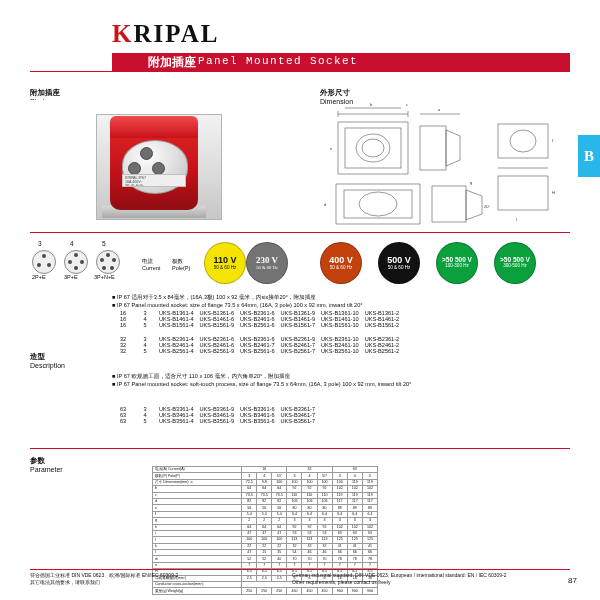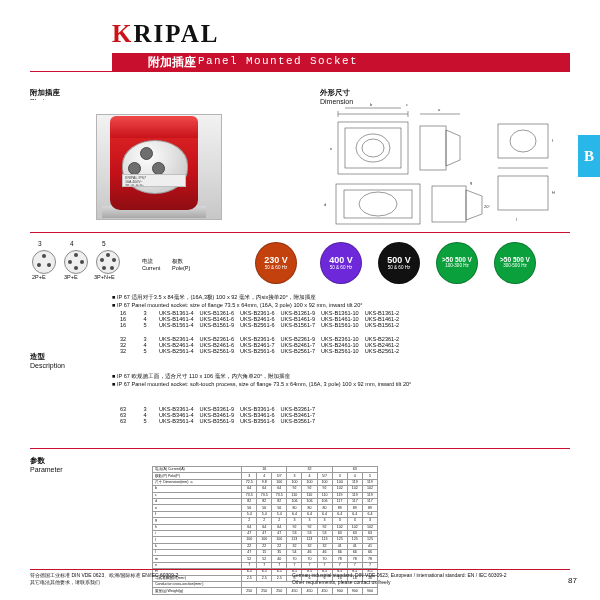--- a/index.html
+++ b/index.html
@@ -274,25 +274,29 @@
 
     <div class="colcap" style="left:112px;top:18px;">
       <span>电流</span><br>
       <span>Current</span>
     </div>
     <div class="colcap" style="left:142px;top:18px;">
       <span>极数</span><br>
       <span>Pole(P)</span>
     </div>
 
-    <div class="vchip" style="left:225px;background:#c2410c;">
+    <div class="vchip" style="left:174px;background:#f5e400;color:#111;">
+      <span class="v">110 V</span>
+      <span class="hz">50 &amp; 60 Hz</span>
+    </div>
+    <div class="vchip" style="left:216px;background:#737373;font-family:Liberation Serif, serif;">
       <span class="v">230 V</span>
       <span class="hz">50 &amp; 60 Hz</span>
     </div>
-    <div class="vchip" style="left:290px;background:#6d28d9;">
+    <div class="vchip" style="left:290px;background:#c2410c;">
       <span class="v">400 V</span>
       <span class="hz">50 &amp; 60 Hz</span>
     </div>
     <div class="vchip" style="left:348px;background:#111111;">
       <span class="v">500 V</span>
       <span class="hz">50 &amp; 60 Hz</span>
     </div>
     <div class="vchip multi" style="left:406px;background:#0aa03c;">
       <span class="v">&gt;50 500 V</span>
       <span class="hz">100-300 Hz</span>

